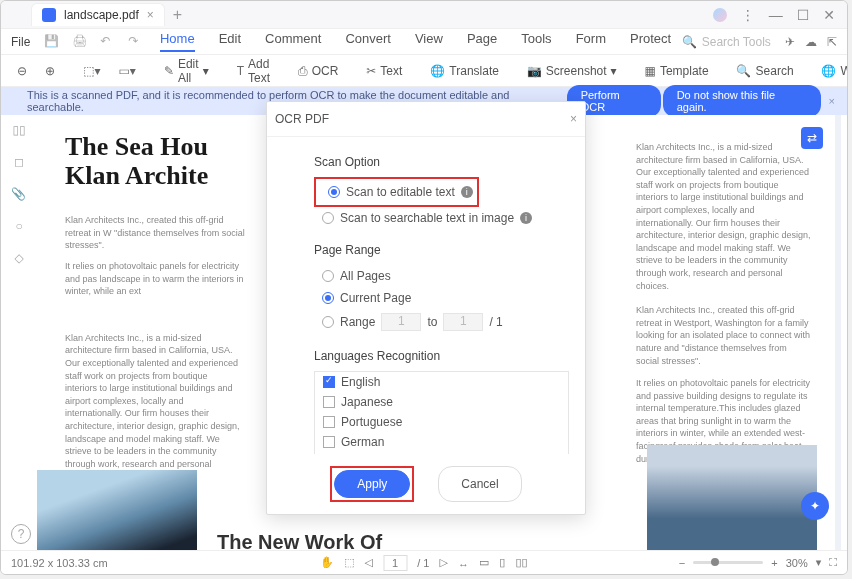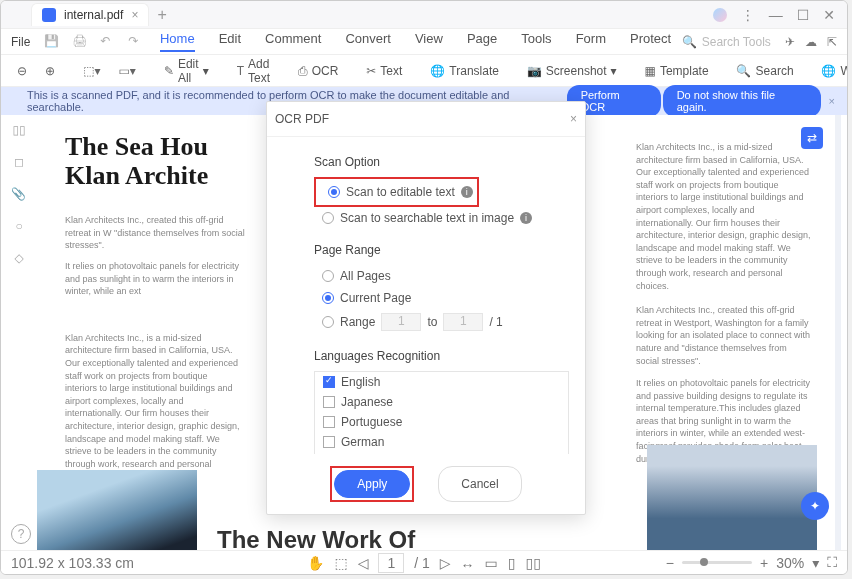--- a/index.html
+++ b/index.html
@@ -41,28 +41,28 @@
 
 .left-sidebar { position: absolute; left: 0; top: 114px; width: 36px; height: 420px; display: flex; flex-direction: column; align-items: center; gap: 18px; padding-top: 8px; color: #aaa; }
 
 
 .doc-area { position: absolute; left: 36px; top: 114px; right: 6px; bottom: 24px; background: #eef1f7; overflow: hidden; }
 .page { background: #fff; margin: 0 6px 0 0; height: 100%; padding: 18px 28px; position: relative; }
 .page-title { font-size: 26px; font-weight: 700; color: #1a1a1a; font-family: Georgia, serif; line-height: 1.1; }
 .para { font-size: 9px; color: #888; line-height: 1.4; margin-top: 8px; max-width: 180px; }
 .para2 { font-size: 9px; color: #888; line-height: 1.4; margin-top: 8px; max-width: 175px; }
 .right-col { position: absolute; right: 24px; top: 18px; width: 175px; }
-.bottom-title { position: absolute; left: 180px; bottom: -4px; font-size: 24px; font-weight: 700; font-family: Georgia, serif; }
+.bottom-title { position: absolute; left: 180px; bottom: -4px; font-size: 20px; font-weight: 700; font-family: Georgia, serif; }
 .img-left { position: absolute; left: 0; bottom: 0; width: 160px; height: 80px; background: linear-gradient(160deg,#b6d4e8 30%,#6089a8 60%, #1a2330 90%); }
 .img-right { position: absolute; right: 18px; bottom: 0; width: 170px; height: 105px; background: linear-gradient(180deg,#c8d4e2 20%,#4a6a8a 70%); }
 .share-box { position: absolute; right: 12px; top: 12px; width: 22px; height: 22px; background: #3b6ef8; border-radius: 4px; color:#fff; display:flex; align-items:center; justify-content:center; font-size:12px;}
 .fab { position: absolute; right: 12px; bottom: 30px; width: 28px; height: 28px; border-radius: 50%; background: #3b6ef8; color: #fff; display: flex; align-items: center; justify-content: center; }
 
 
-.statusbar { position: absolute; bottom: 0; left: 0; right: 0; height: 24px; display: flex; align-items: center; padding: 0 10px; font-size: 14px; color: #777; border-top: 1px solid #eee; gap: 8px; background:#fff; }
+.statusbar { position: absolute; bottom: 0; left: 0; right: 0; height: 24px; display: flex; align-items: center; padding: 0 10px; font-size: 11px; color: #777; border-top: 1px solid #eee; gap: 8px; background:#fff; }
 .stat-center { position: absolute; left: 50%; transform: translateX(-50%); display: flex; align-items: center; gap: 10px; }
 .stat-right { margin-left: auto; display: flex; align-items: center; gap: 8px; }
 .zoom-slider { width: 70px; height: 3px; background: #ddd; border-radius: 2px; position: relative; }
 .zoom-thumb { width: 8px; height: 8px; background: #888; border-radius: 50%; position: absolute; left: 18px; top: -3px; }
 
 
 .modal { position: absolute; left: 265px; top: 100px; width: 320px; height: 414px; background: #fff; border: 1px solid #ddd; box-shadow: 0 4px 20px rgba(0,0,0,0.15); border-radius: 2px; display: flex; flex-direction: column; }
 .modal-header { padding: 10px 8px; font-size: 12px; color: #555; display: flex; justify-content: space-between; border-bottom: 1px solid #f0f0f0; }
 .modal-body { padding: 12px 16px; flex: 1; overflow: hidden; margin-left: 31px; }
 .section-label { font-size: 12px; color: #444; margin-bottom: 8px; margin-top: 6px; }
@@ -87,21 +87,21 @@
 .help-circle { position: absolute; left: 10px; bottom: 30px; width: 20px; height: 20px; border: 1.5px solid #aaa; border-radius: 50%; color: #aaa; display: flex; align-items: center; justify-content: center; font-size: 12px; }
 </style>
 </head>
 <body>
 
 <div class="window">
 
   <div class="titlebar">
     <div class="tab">
       <div class="tab-icon"></div>
-      <span>internal.pdf</span>
+      <span>landscape.pdf</span>
       <span class="tab-close">×</span>
     </div>
     <span class="newtab">+</span>
     <div class="window-controls">
       <div class="dot"></div>
       <span class="wc-icon">⋮</span>
       <span class="wc-icon">―</span>
       <span class="wc-icon">☐</span>
       <span class="wc-icon">✕</span>
     </div>
@@ -201,21 +201,21 @@
     <span>📎</span>
     <span>○</span>
     <span>◇</span>
   </div>
 
   <div class="doc-area">
     <div class="page">
       <div class="page-title">The Sea Hou</div>
       <div class="page-title">Klan Archite</div>
       <div class="para" style="margin-top:24px;">Klan Architects Inc., created this off-grid retreat in W "distance themselves from social stresses".</div>
-      <div class="para">It relies on photovoltaic panels for electricity and pas sunlight in to warm the interiors in winter, while an ext</div>
+      <div class="para">It relies on photovoltaic panels for electricity and pas landscape in to warm the interiors in winter, while an ext</div>
       <div class="para2" style="margin-top:34px;">Klan Architects Inc., is a mid-sized architecture firm based in California, USA. Our exceptionally talented and experienced staff work on projects from boutique interiors to large institutional buildings and airport complexes, locally and internationally. Our firm houses their architecture, interior design, graphic design, landscape and model making staff. We strieve to be leaders in the community through work, research and personal choices.</div>
 
       <div class="right-col">
         <div class="para2">Klan Architects Inc., is a mid-sized architecture firm based in California, USA. Our exceptionally talented and experienced staff work on projects from boutique interiors to large institutional buildings and airport complexes, locally and internationally. Our firm houses their architecture, interior design, graphic design, landscape and model making staff. We strieve to be leaders in the community through work, research and personal choices.</div>
         <div class="para2" style="margin-top:12px;">Klan Architects Inc., created this off-grid retreat in Westport, Washington for a family looking for an isolated place to connect with nature and "distance themselves from social stresses".</div>
         <div class="para2" style="margin-top:10px;">It relies on photovoltaic panels for electricity and passive building designs to regulate its internal temperature.This includes glazed areas that bring sunlight in to warm the interiors in winter, while an extended west-facingroof provides shade from solar heat during evenings inthe summer.</div>
       </div>
 
       <div class="share-box">⇄</div>
       <div class="img-left"></div>

